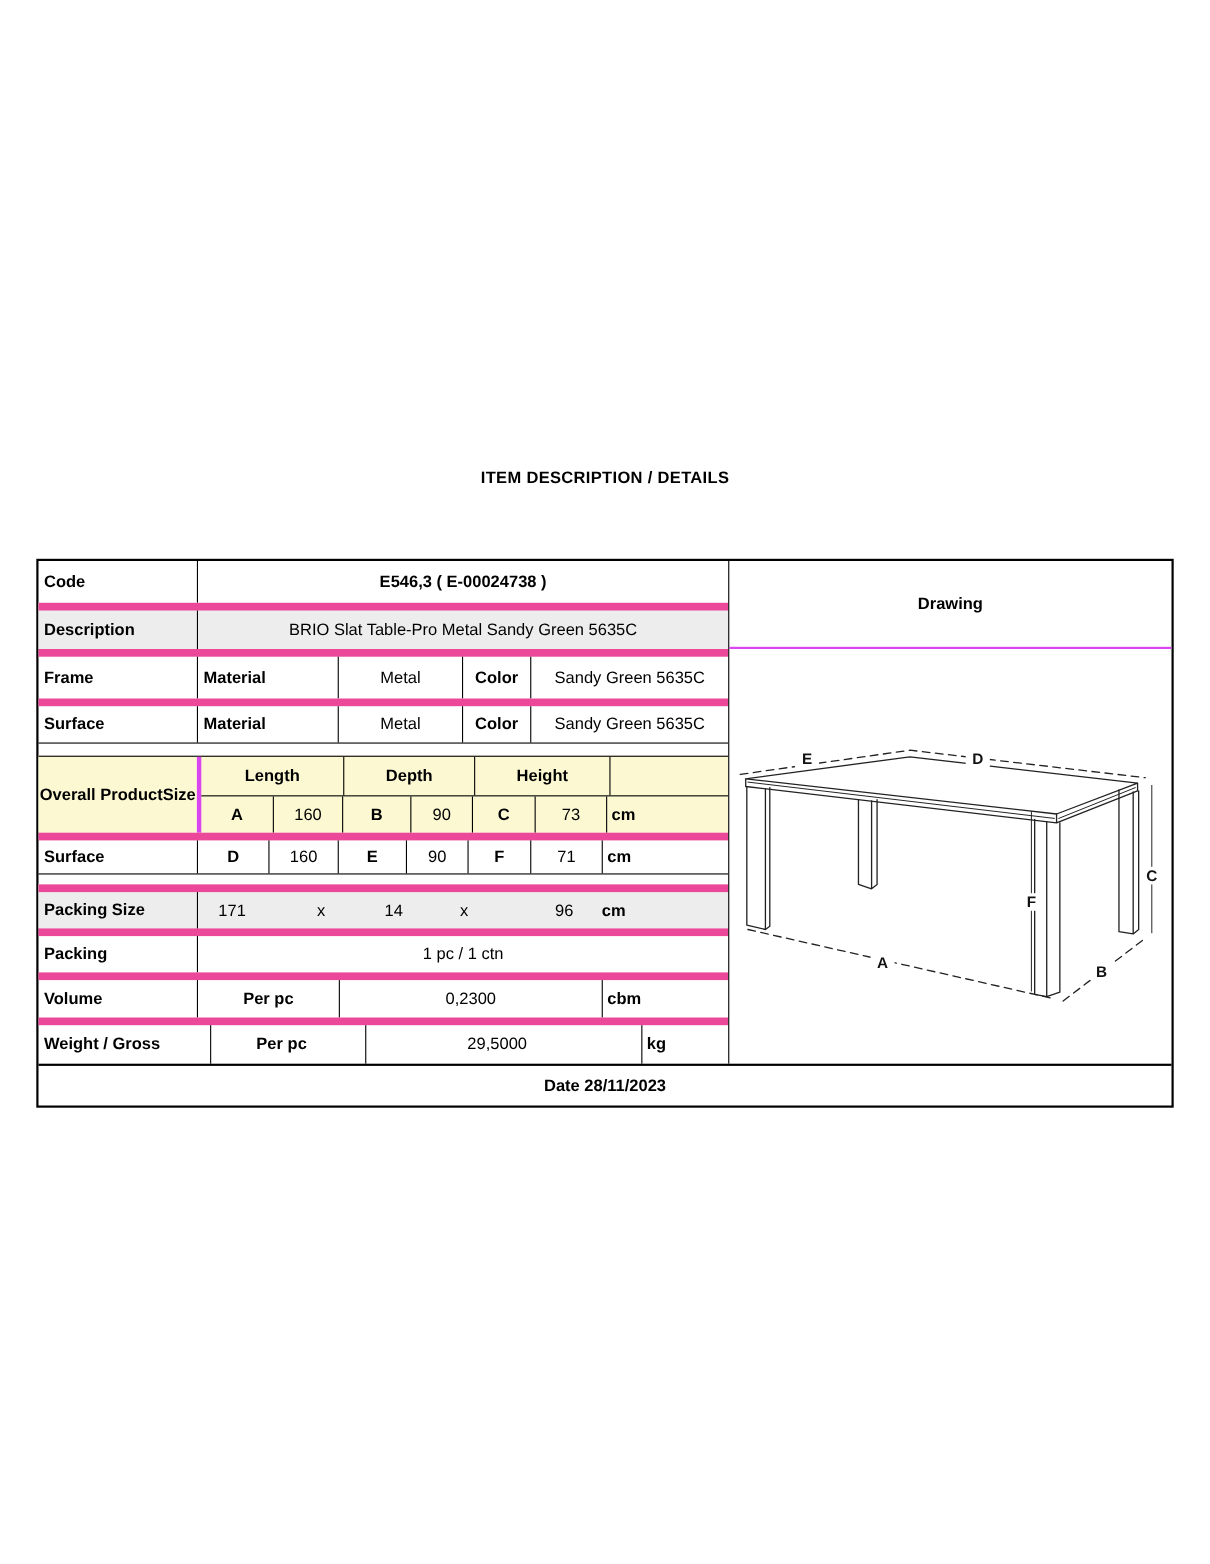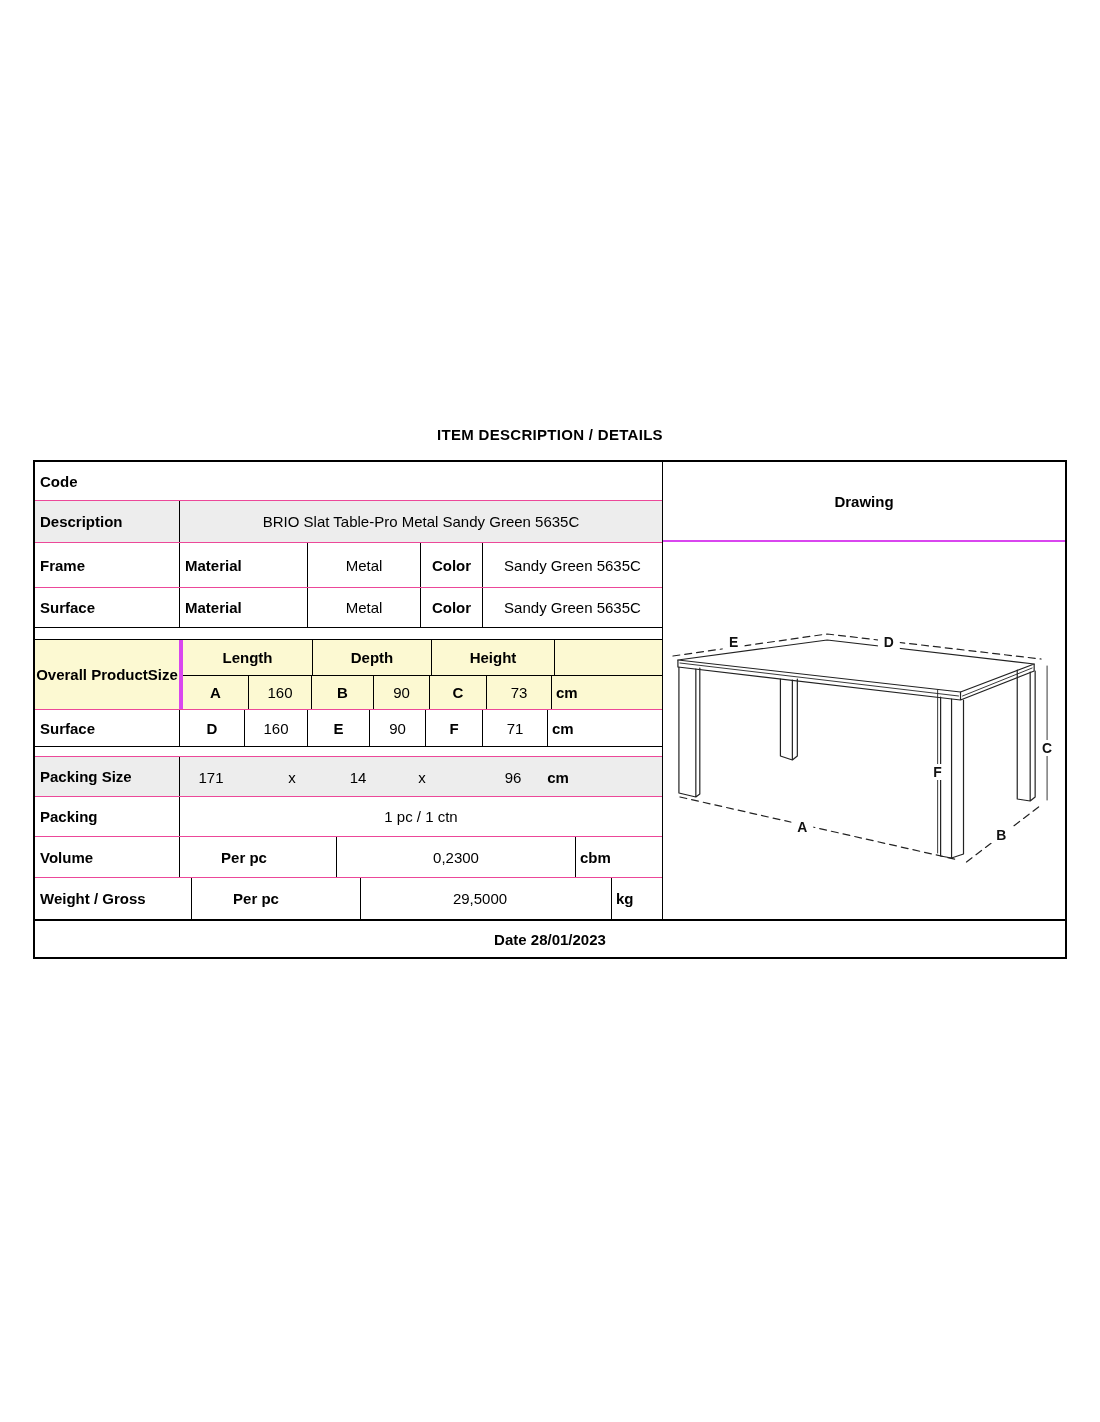--- a/index.html
+++ b/index.html
@@ -6,28 +6,28 @@
   html,body { background:#fff; }
   body {
     width:1100px; height:1422px; position:relative;
     font-family:"Liberation Sans", sans-serif; color:#000;
   }
   .doc-title {
     position:absolute; top:426px; left:0; width:100%;
     text-align:center; font-weight:bold; font-size:15px; letter-spacing:.3px;
   }
   .spec {
-    position:absolute; left:33px; top:460px; width:1034px;
+    position:absolute; left:33px; top:508px; width:1034px;
     border:2px solid #000; display:flex; flex-direction:column; background:#fff;
   }
   .main { display:flex; }
   .left  { width:627px; display:flex; flex-direction:column; }
   .right { flex:1; border-left:1px solid #000; display:flex; flex-direction:column; }
 
-  .row { display:flex; border-top:1px solid #ec4899; }
+  .row { display:flex; border-top:7px solid #ec4899; }
   .left > .row:first-child, .left > .gap:first-child { border-top:none; }
   .gap { border-top:1px solid #000; }
 
   .cell {
     border-left:1px solid #000; display:flex; align-items:center; justify-content:center;
     font-size:15px; overflow:hidden; white-space:nowrap;
   }
   .cell:first-child { border-left:none; }
   .lbl { justify-content:flex-start; padding-left:5px; font-weight:bold; }
   .b   { font-weight:bold; }
@@ -50,21 +50,21 @@
   .sizehdr { display:flex; height:36px; }
   .sizeval { display:flex; height:34px; border-top:1px solid #000; }
   .sizehdr .cell:first-child, .sizeval .cell:first-child { border-left:none; }
   .r-surfsize { height:37px; }
 
   .c-len { width:129px; } .c-dep { width:119px; } .c-hei { width:123px; }
   .c-a { width:65px; } .c-v1 { width:63px; } .c-b { width:62px; }
   .c-v2 { width:56px; } .c-c { width:57px; } .c-v3 { width:65px; }
 
   .c-mat { width:128px; } .c-matval { width:113px; } .c-col { width:62px; }
-  .c-per { width:129px; } .c-val { width:239px;margin-left:28px; }
+  .c-per { width:129px; } .c-val { width:239px; }
 
   .r-packsize { height:40px; background:var(--shade); }
   .pack-cell { position:relative; }
   .pack-cell span { position:absolute; top:50%; transform:translate(-50%,-50%); font-size:15px; }
   .pack-cell .pu { font-weight:bold; }
 
   .r-packing { height:40px; }
   .r-volume { height:41px; }
   .r-weight { height:42px;gap:12px; }
 
@@ -81,20 +81,21 @@
 
 <div class="doc-title">ITEM DESCRIPTION / DETAILS</div>
 
 <div class="spec">
   <div class="main">
 
     <div class="left">
 
       <div class="row r-code">
         <div class="cell lbl w-label">Code</div>
+        <div class="cell grow b">E546,3 ( E-00024738 )</div>
       </div>
 
       <div class="row r-desc">
         <div class="cell lbl w-label">Description</div>
         <div class="cell grow">BRIO Slat Table-Pro Metal Sandy Green 5635C</div>
       </div>
 
       <div class="row r-frame">
         <div class="cell lbl w-label">Frame</div>
         <div class="cell lbl c-mat">Material</div>
@@ -219,14 +220,14 @@
             <text x="276" y="235">F</text>
             <text x="140" y="290">A</text>
             <text x="340" y="298">B</text>
           </g>
         </svg>
       </div>
     </div>
 
   </div>
 
-  <div class="date-row">Date 28/01/2023</div>
+  <div class="date-row">Date 28/11/2023</div>
 </div>
 
 </body></html>

